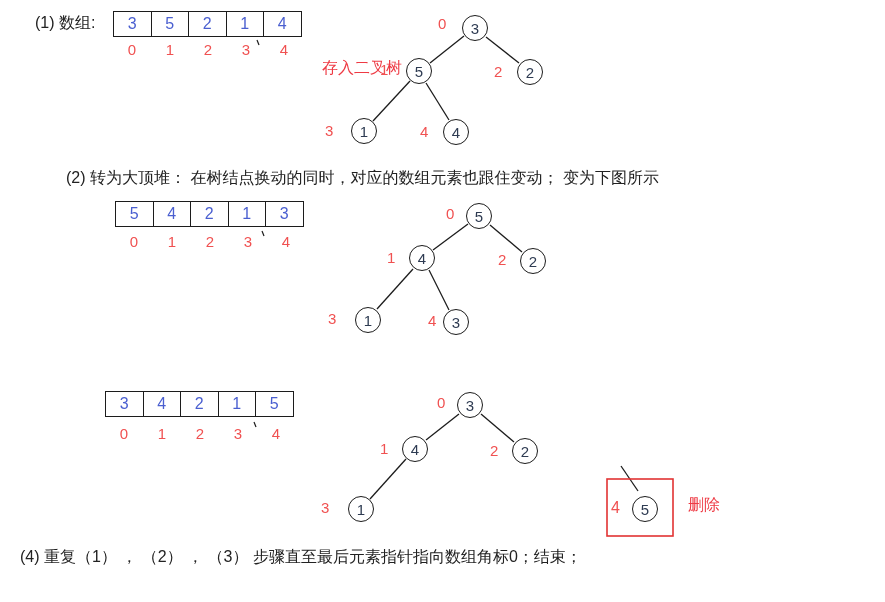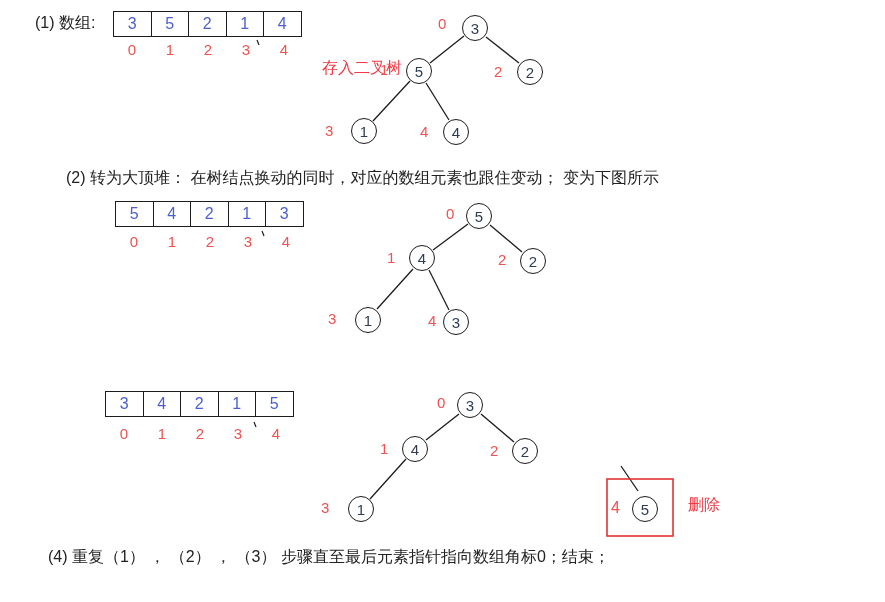--- a/index.html
+++ b/index.html
@@ -139,15 +139,15 @@
   <div class="node" style="left:348px; top:496px;">1</div>
   <div class="nlabel" style="left:437px; top:395px;">0</div>
   <div class="nlabel" style="left:380px; top:441px;">1</div>
   <div class="nlabel" style="left:490px; top:443px;">2</div>
   <div class="nlabel" style="left:321px; top:500px;">3</div>
 
   <div class="node" style="left:632px; top:496px;">5</div>
   <div class="nlabel" style="left:611px; top:500px; font-size:16px;">4</div>
   <div class="annotation" style="left:688px; top:495px;">删除</div>
 
-  <div class="heading" style="left:48px; top:547px;">(4) 重复（1） ， （2） ， （3） 步骤直至最后元素指针指向数组角标0；结束；</div>
+  <div class="heading" style="left:20px; top:547px;">(4) 重复（1） ， （2） ， （3） 步骤直至最后元素指针指向数组角标0；结束；</div>
 
 </div>
 
 </body></html>

